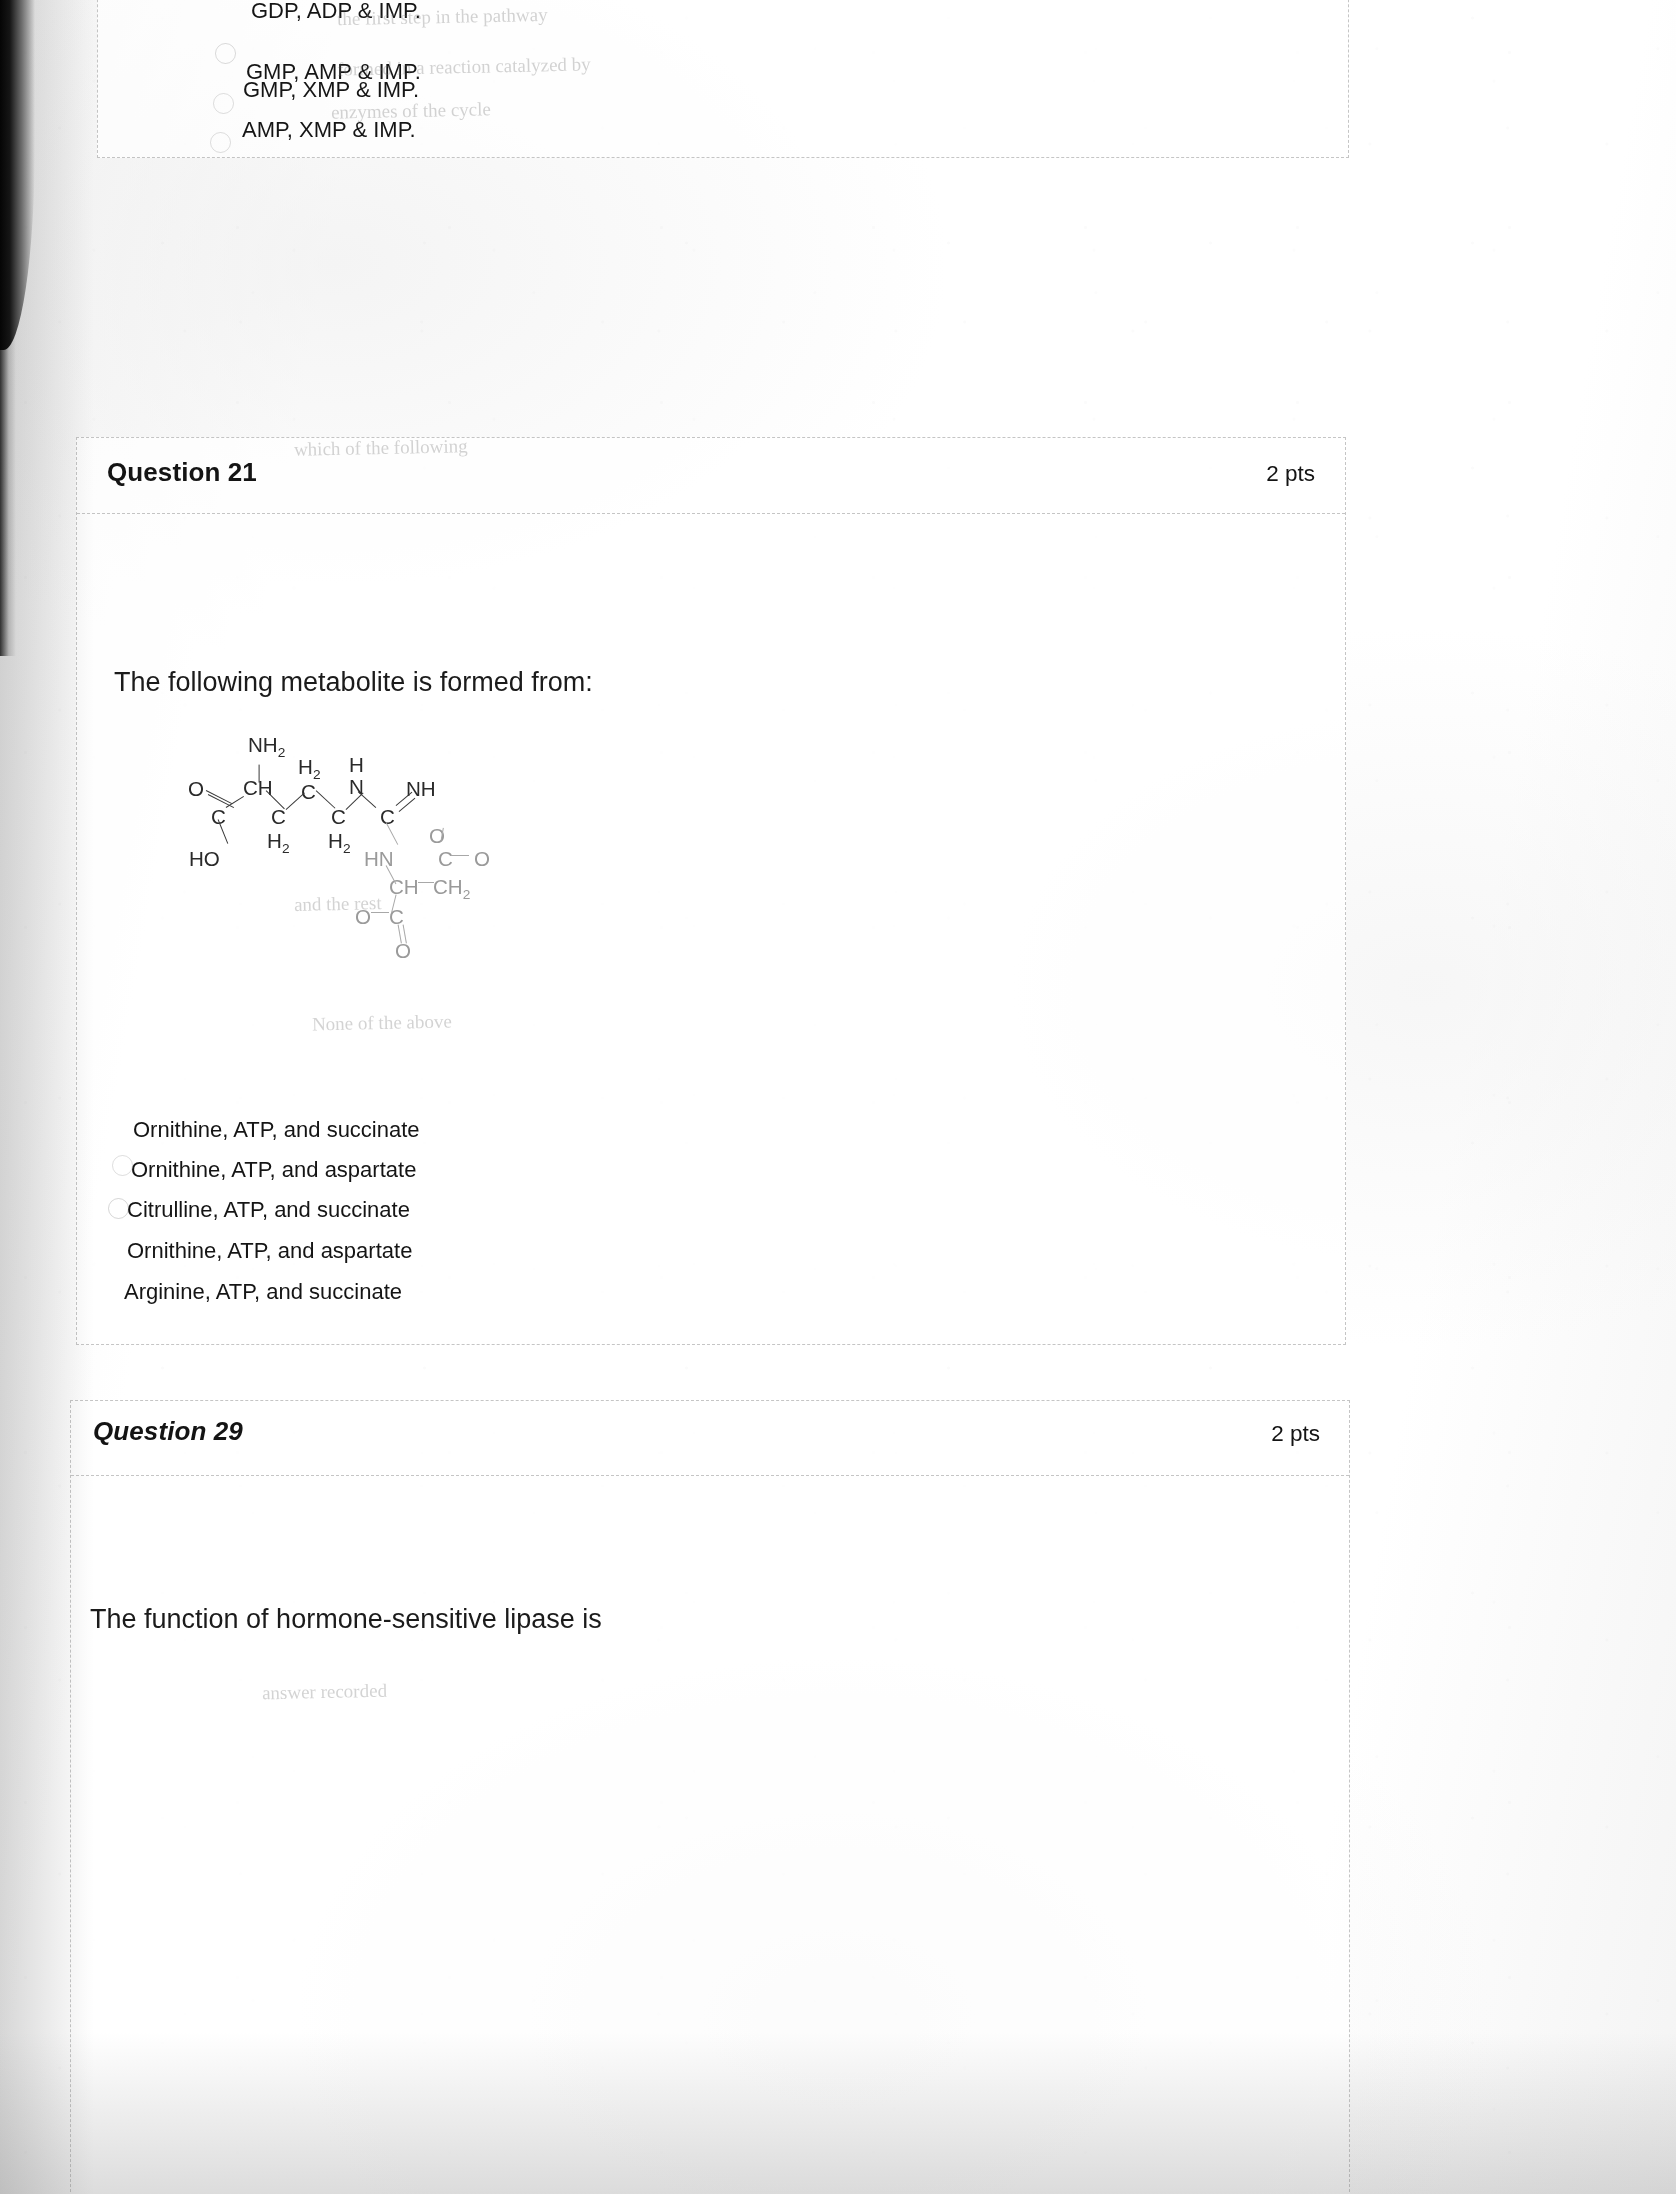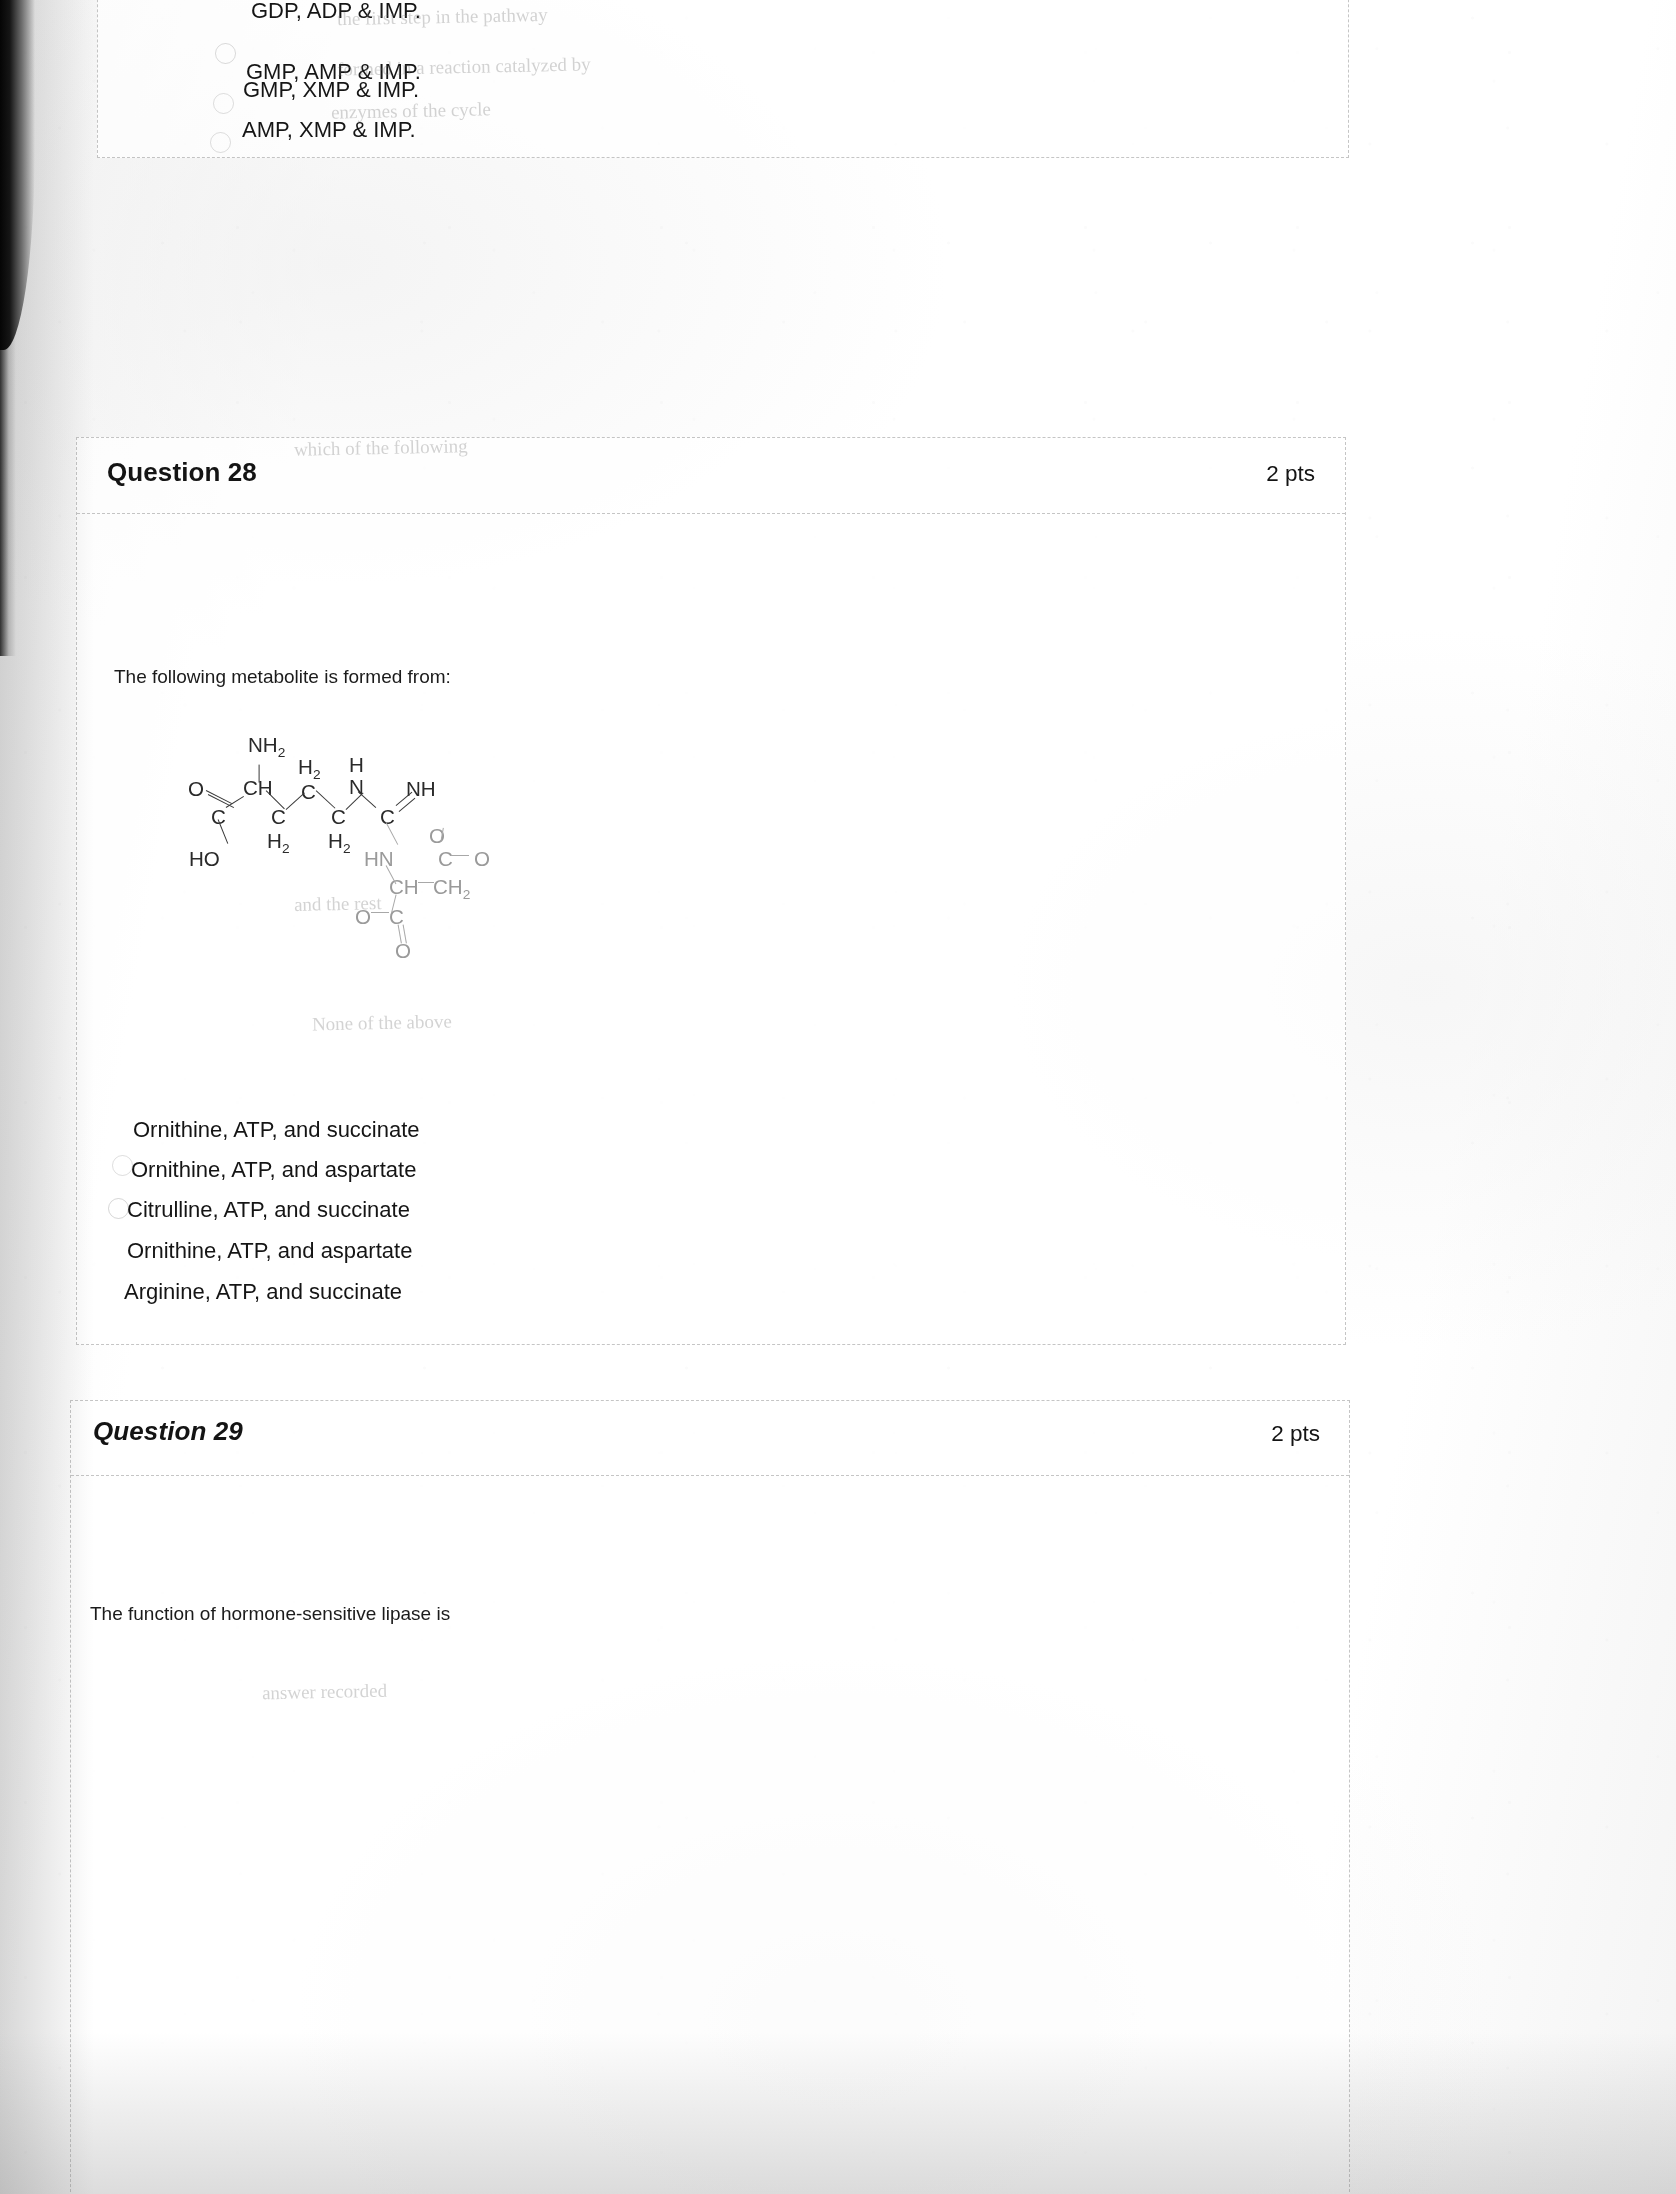--- a/index.html
+++ b/index.html
@@ -93,21 +93,21 @@
   .q-pts {
     position: absolute;
     right: 30px;
     top: 22.5px;
     font-size: 22.5px;
     color: #141414;
   }
 
   .prompt {
     position: absolute;
-    font-size: 19px;
+    font-size: 27px;
     color: #1b1b1b;
     line-height: 1.45;
   }
 
   .choice {
     position: absolute;
     font-size: 22px;
     color: #151515;
     line-height: 1.42;
   }
@@ -176,21 +176,21 @@
     <div class="radio" style="left:117px; top:98px; opacity:.5;"></div>
     <div class="choice" style="left:148px; top:91px;margin-top:20px;">GMP, AMP &amp; IMP.</div>
     <div class="radio" style="left:115px; top:148px; opacity:.45;"></div>
     <div class="choice" style="left:145px; top:129px;">GMP, XMP &amp; IMP.</div>
     <div class="radio" style="left:112px; top:187px; opacity:.45;"></div>
     <div class="choice" style="left:144px; top:169px;">AMP, XMP &amp; IMP.</div>
   </div>
 
   <div class="block" id="q28" style="left:76px; top:437px; width:1268px; height:906px;">
     <div class="q-header">
-      <div class="q-title">Question 28</div>
+      <div class="q-title">Question 21</div>
       <div class="q-pts">2 pts</div>
     </div>
 
     <div class="prompt" style="left:37px; top:225px;">The following metabolite is formed from:</div>
 
     <div class="struct" style="left:37px; top:287px; width:719px; height:475px;">
 
       <div class="at" style="left:134px; top:7.5px;">NH<sub>2</sub></div>
       <div class="at" style="left:74px; top:52px;">O</div>
       <div class="at" style="left:129px; top:51px;">CH</div>

